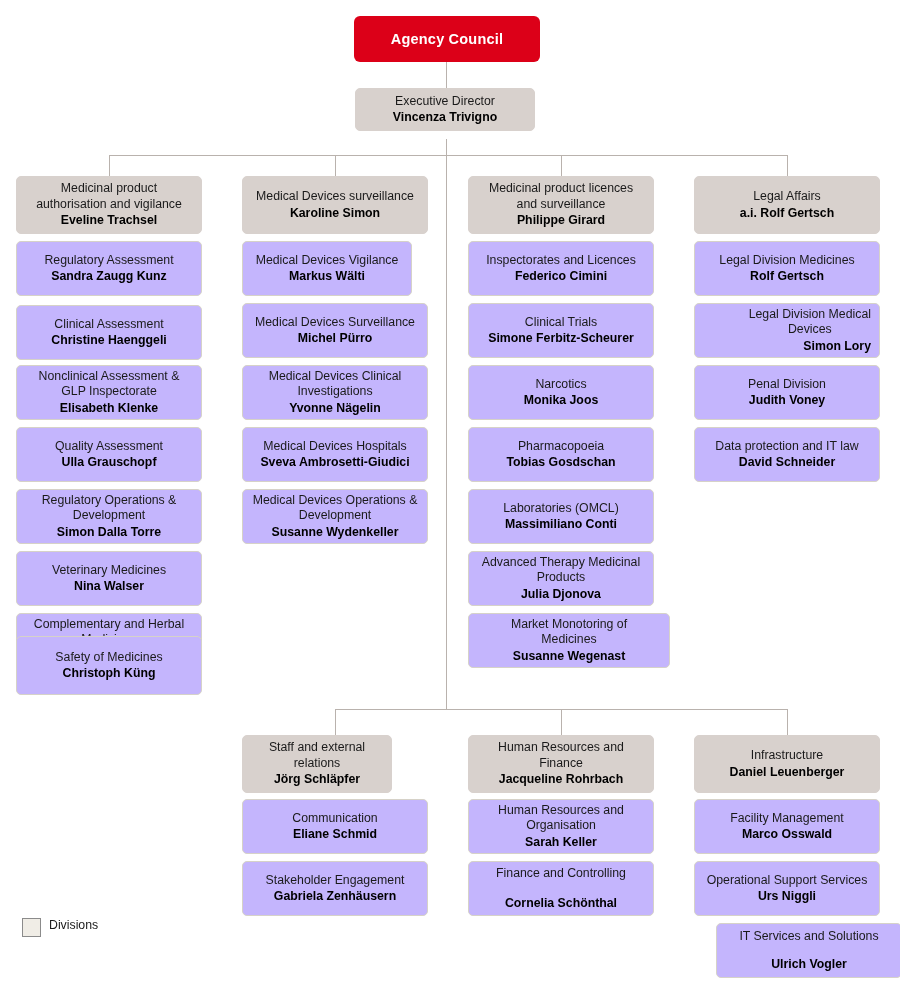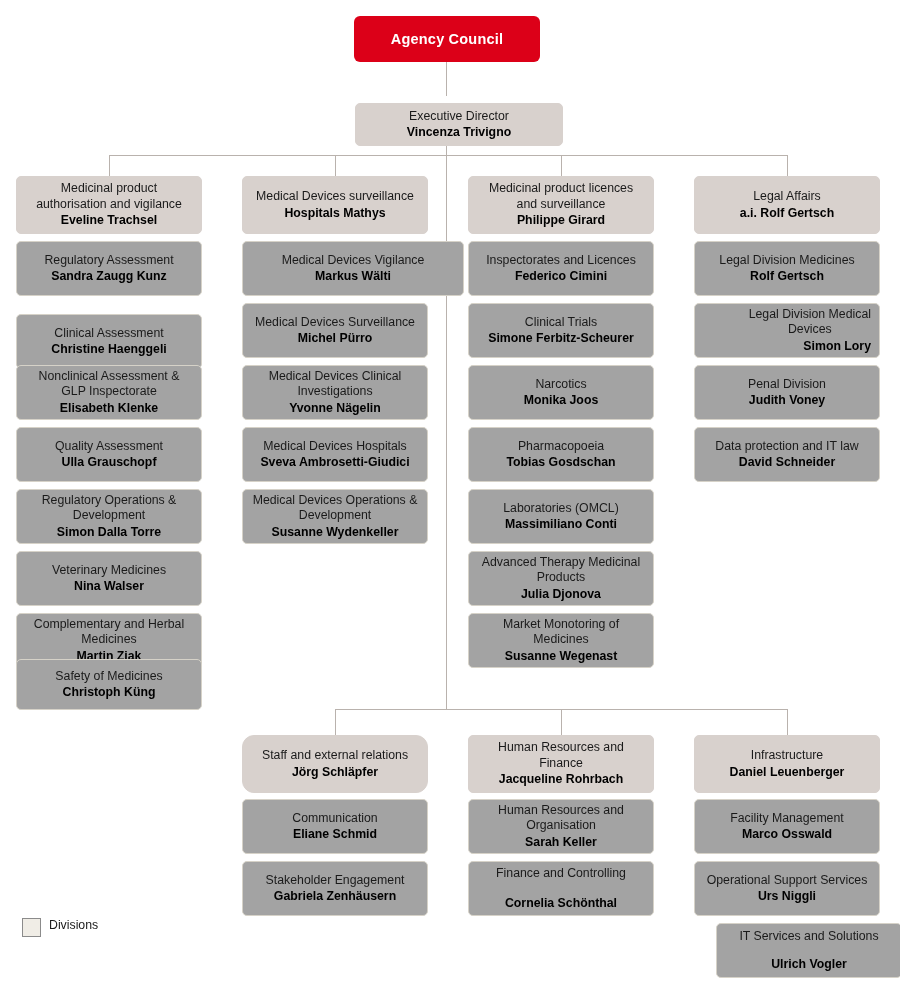--- a/index.html
+++ b/index.html
@@ -66,21 +66,21 @@
     color: #ffffff;
     font-weight: bold;
     font-size: 14.5px;
     letter-spacing: .2px;
   }
   .sector {
     background: #D8D1CD;
     border: 1px solid #D8D1CD;
   }
   .division {
-    background: #a3a3a3;
+    background: #c4b5fd;
     border: 1px solid #d6d2c8;
   }
 
   
   #legend {
     position: absolute;
     left: 22px;
     top: 918px;
     width: 240px;
     font-size: 12.3px;
@@ -119,35 +119,35 @@
 
   <div class="line hline" style="left:335px; top:709px; width:453px;"></div>
   <div class="line vline" style="left:335px; top:709px; height:26px;"></div>
   <div class="line vline" style="left:561px; top:709px; height:26px;"></div>
   <div class="line vline" style="left:787px; top:709px; height:26px;"></div>
 
   <div class="box council" style="left:354px; top:16px; width:186px; height:46px;">
     <span class="unit">Agency Council</span>
   </div>
 
-  <div class="box sector" style="left:355px; top:103px; width:208px; height:43px;">
+  <div class="box sector" style="left:355px; top:88px; width:180px; height:43px;">
     <span class="unit">Executive Director</span>
     <span class="person">Vincenza Trivigno</span>
   </div>
 
   <div class="box sector" style="left:16px; top:176px; width:186px; height:58px;">
     <span class="unit">Medicinal product
 authorisation and vigilance</span>
     <span class="person">Eveline Trachsel</span>
   </div>
   <div class="box division" style="left:16px; top:241px; width:186px; height:55px;">
     <span class="unit">Regulatory Assessment</span>
     <span class="person">Sandra Zaugg Kunz</span>
   </div>
-  <div class="box division" style="left:16px; top:314px; width:186px; height:55px;">
+  <div class="box division" style="left:16px; top:305px; width:186px; height:55px;">
     <span class="unit">Clinical Assessment</span>
     <span class="person">Christine Haenggeli</span>
   </div>
   <div class="box division" style="left:16px; top:365px; width:186px; height:55px;">
     <span class="unit">Nonclinical Assessment &amp;
 GLP Inspectorate</span>
     <span class="person">Elisabeth Klenke</span>
   </div>
   <div class="box division" style="left:16px; top:427px; width:186px; height:55px;">
     <span class="unit">Quality Assessment</span>
@@ -160,30 +160,30 @@
   </div>
   <div class="box division" style="left:16px; top:551px; width:186px; height:55px;">
     <span class="unit">Veterinary Medicines</span>
     <span class="person">Nina Walser</span>
   </div>
   <div class="box division" style="left:16px; top:613px; width:186px; height:55px;">
     <span class="unit">Complementary and Herbal
 Medicines</span>
     <span class="person">Martin Ziak</span>
   </div>
-  <div class="box division" style="left:16px; top:659px; width:186px; height:51px;text-align:center;">
+  <div class="box division" style="left:16px; top:636px; width:186px; height:59px;text-align:center;">
     <span class="unit">Safety of Medicines</span>
     <span class="person">Christoph Küng</span>
   </div>
 
   <div class="box sector" style="left:242px; top:176px; width:186px; height:58px;">
     <span class="unit">Medical Devices surveillance</span>
-    <span class="person">Hospitals Mathys</span>
-  </div>
-  <div class="box division" style="left:242px; top:241px; width:222px; height:55px;">
+    <span class="person">Karoline Simon</span>
+  </div>
+  <div class="box division" style="left:242px; top:241px; width:170px; height:55px;">
     <span class="unit">Medical Devices Vigilance</span>
     <span class="person">Markus Wälti</span>
   </div>
   <div class="box division" style="left:242px; top:303px; width:186px; height:55px;">
     <span class="unit">Medical Devices Surveillance</span>
     <span class="person">Michel Pürro</span>
   </div>
   <div class="box division" style="left:242px; top:365px; width:186px; height:55px;">
     <span class="unit">Medical Devices Clinical
 Investigations</span>
@@ -222,21 +222,21 @@
   </div>
   <div class="box division" style="left:468px; top:489px; width:186px; height:55px;">
     <span class="unit">Laboratories (OMCL)</span>
     <span class="person">Massimiliano Conti</span>
   </div>
   <div class="box division" style="left:468px; top:551px; width:186px; height:55px;">
     <span class="unit">Advanced Therapy Medicinal
 Products</span>
     <span class="person">Julia Djonova</span>
   </div>
-  <div class="box division" style="left:468px; top:613px; width:186px; height:55px;justify-content:center;">
+  <div class="box division" style="left:468px; top:613px; width:202px; height:55px;justify-content:center;">
     <span class="unit">Market Monotoring of
 Medicines</span>
     <span class="person">Susanne Wegenast</span>
   </div>
 
   <div class="box sector" style="left:694px; top:176px; width:186px; height:58px;">
     <span class="unit">Legal Affairs</span>
     <span class="person">a.i. Rolf Gertsch</span>
   </div>
   <div class="box division" style="left:694px; top:241px; width:186px; height:55px;">
@@ -250,21 +250,21 @@
   </div>
   <div class="box division" style="left:694px; top:365px; width:186px; height:55px;">
     <span class="unit">Penal Division</span>
     <span class="person">Judith Voney</span>
   </div>
   <div class="box division" style="left:694px; top:427px; width:186px; height:55px;">
     <span class="unit">Data protection and IT law</span>
     <span class="person">David Schneider</span>
   </div>
 
-  <div class="box sector" style="left:242px; top:735px; width:186px; height:58px;border-radius:12px;">
+  <div class="box sector" style="left:242px; top:735px; width:150px; height:58px;">
     <span class="unit">Staff and external relations</span>
     <span class="person">Jörg Schläpfer</span>
   </div>
   <div class="box division" style="left:242px; top:799px; width:186px; height:55px;">
     <span class="unit">Communication</span>
     <span class="person">Eliane Schmid</span>
   </div>
   <div class="box division" style="left:242px; top:861px; width:186px; height:55px;">
     <span class="unit">Stakeholder Engagement</span>
     <span class="person">Gabriela Zenhäusern</span>

